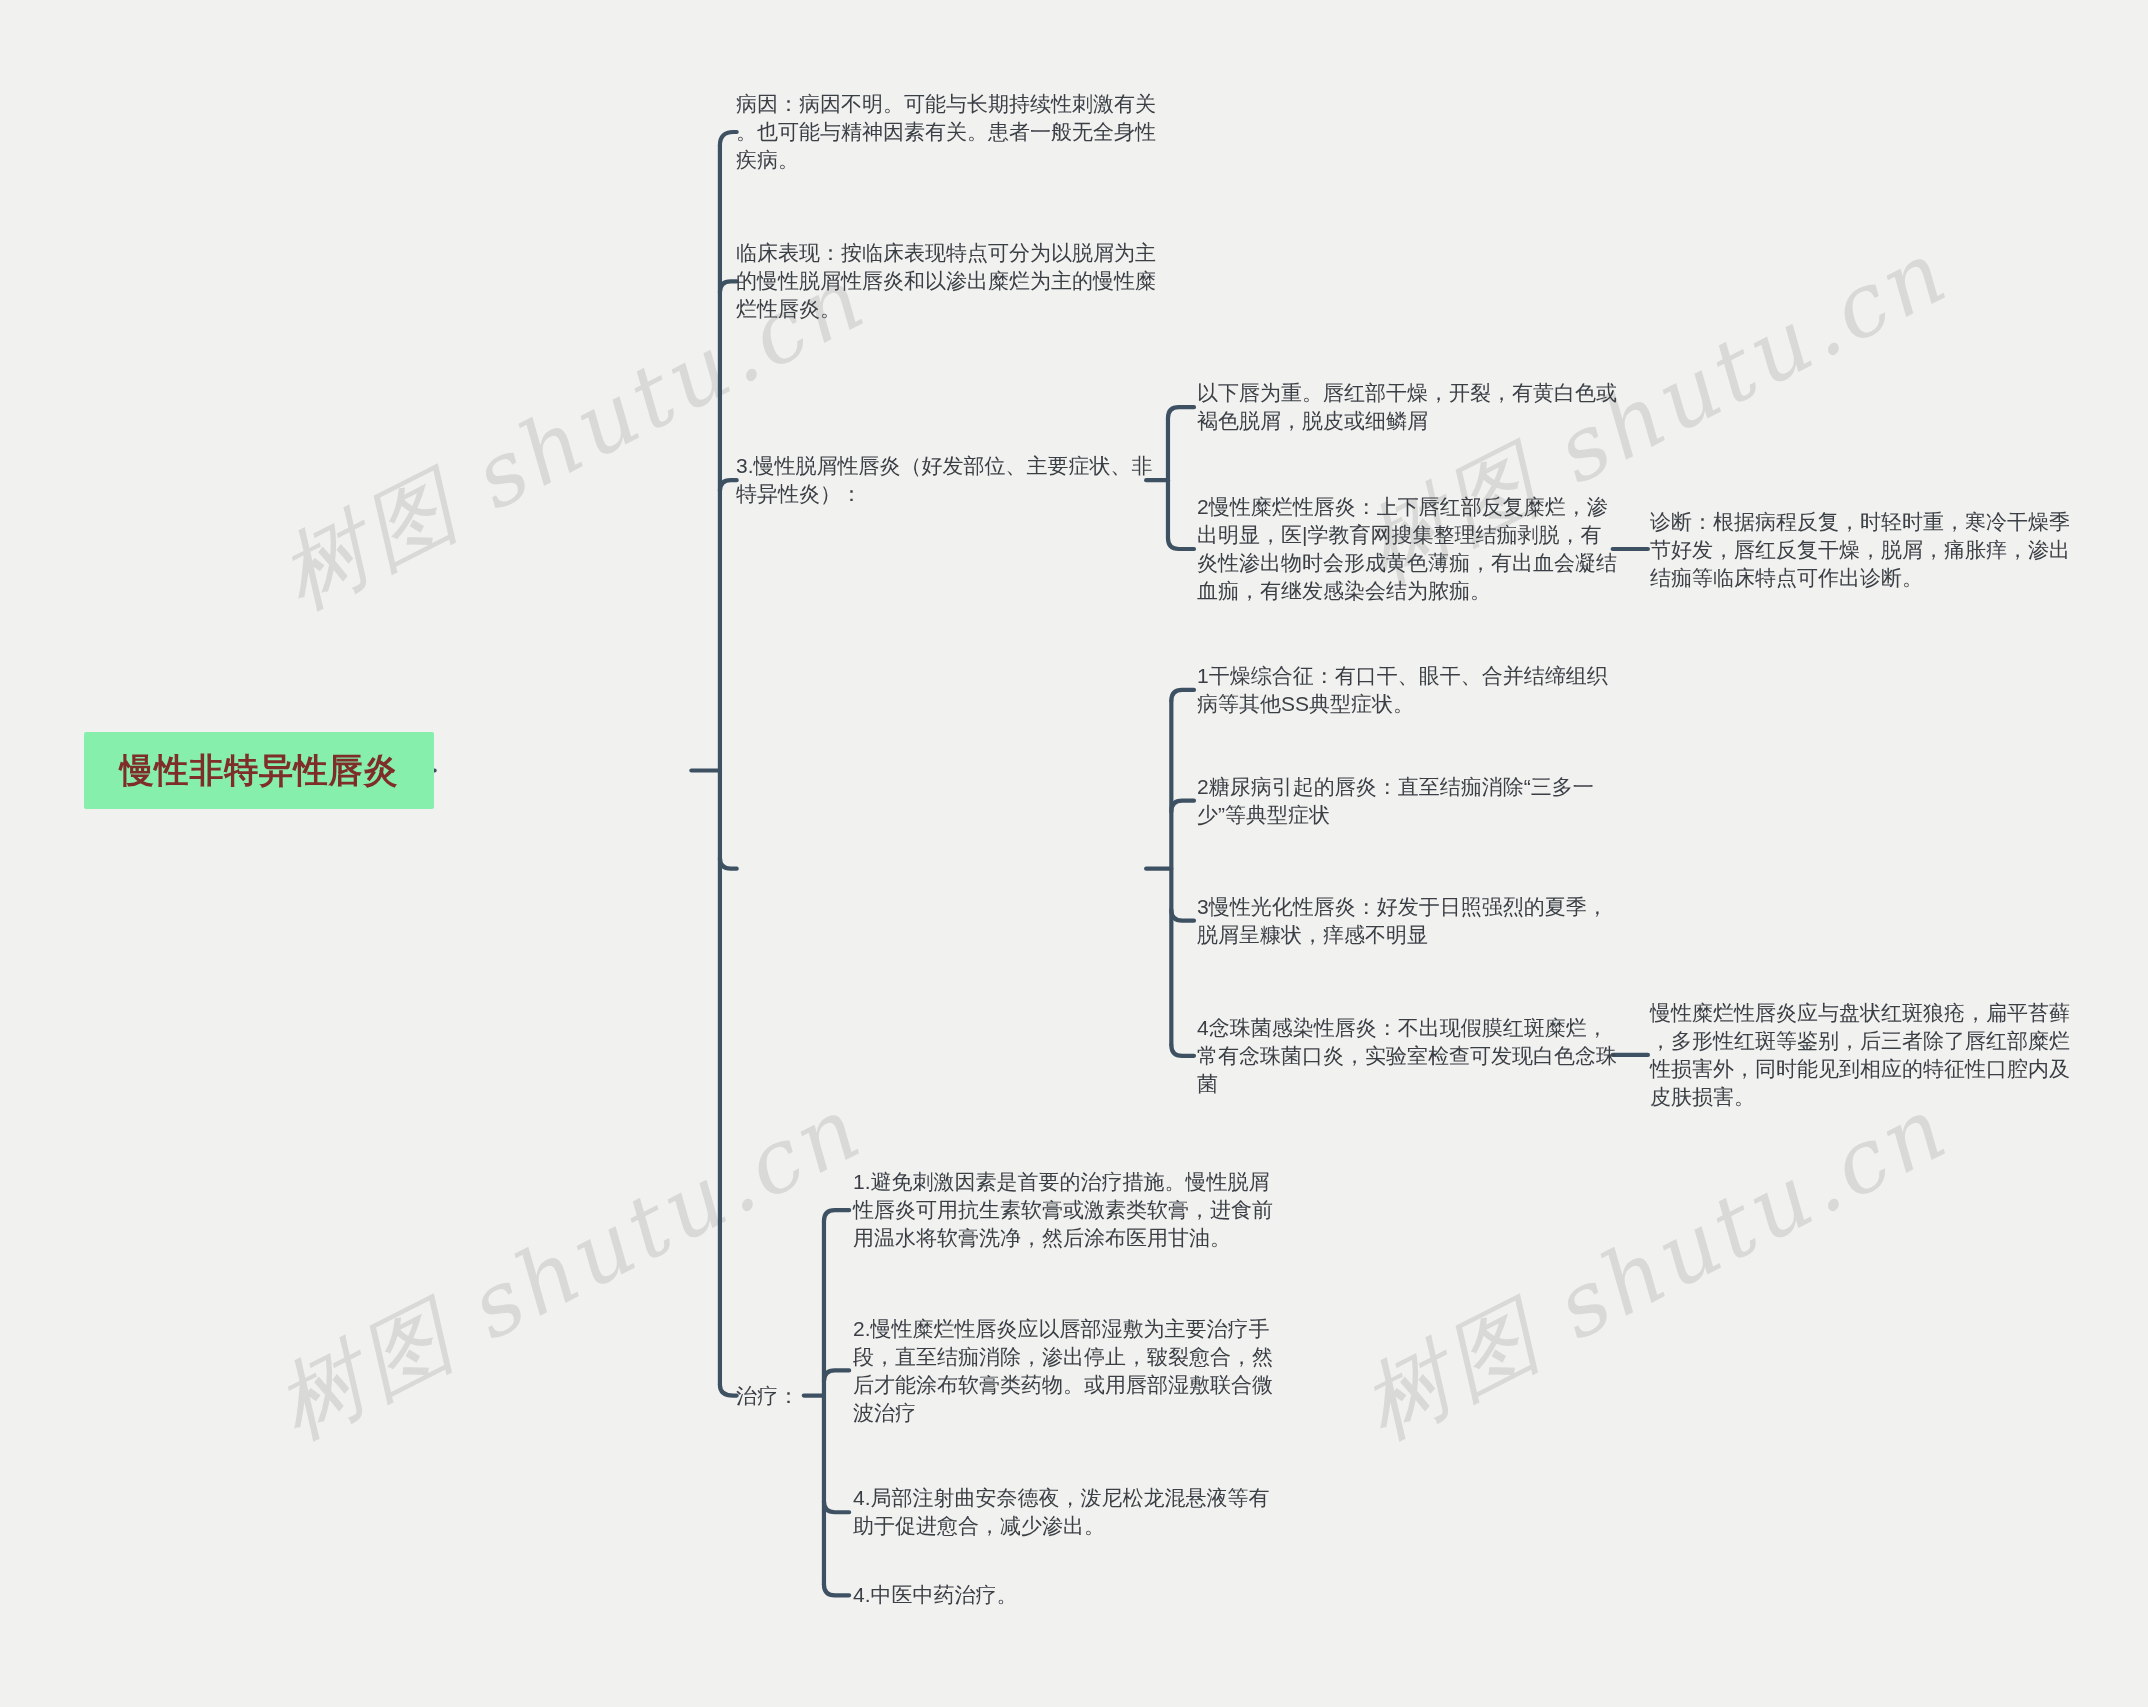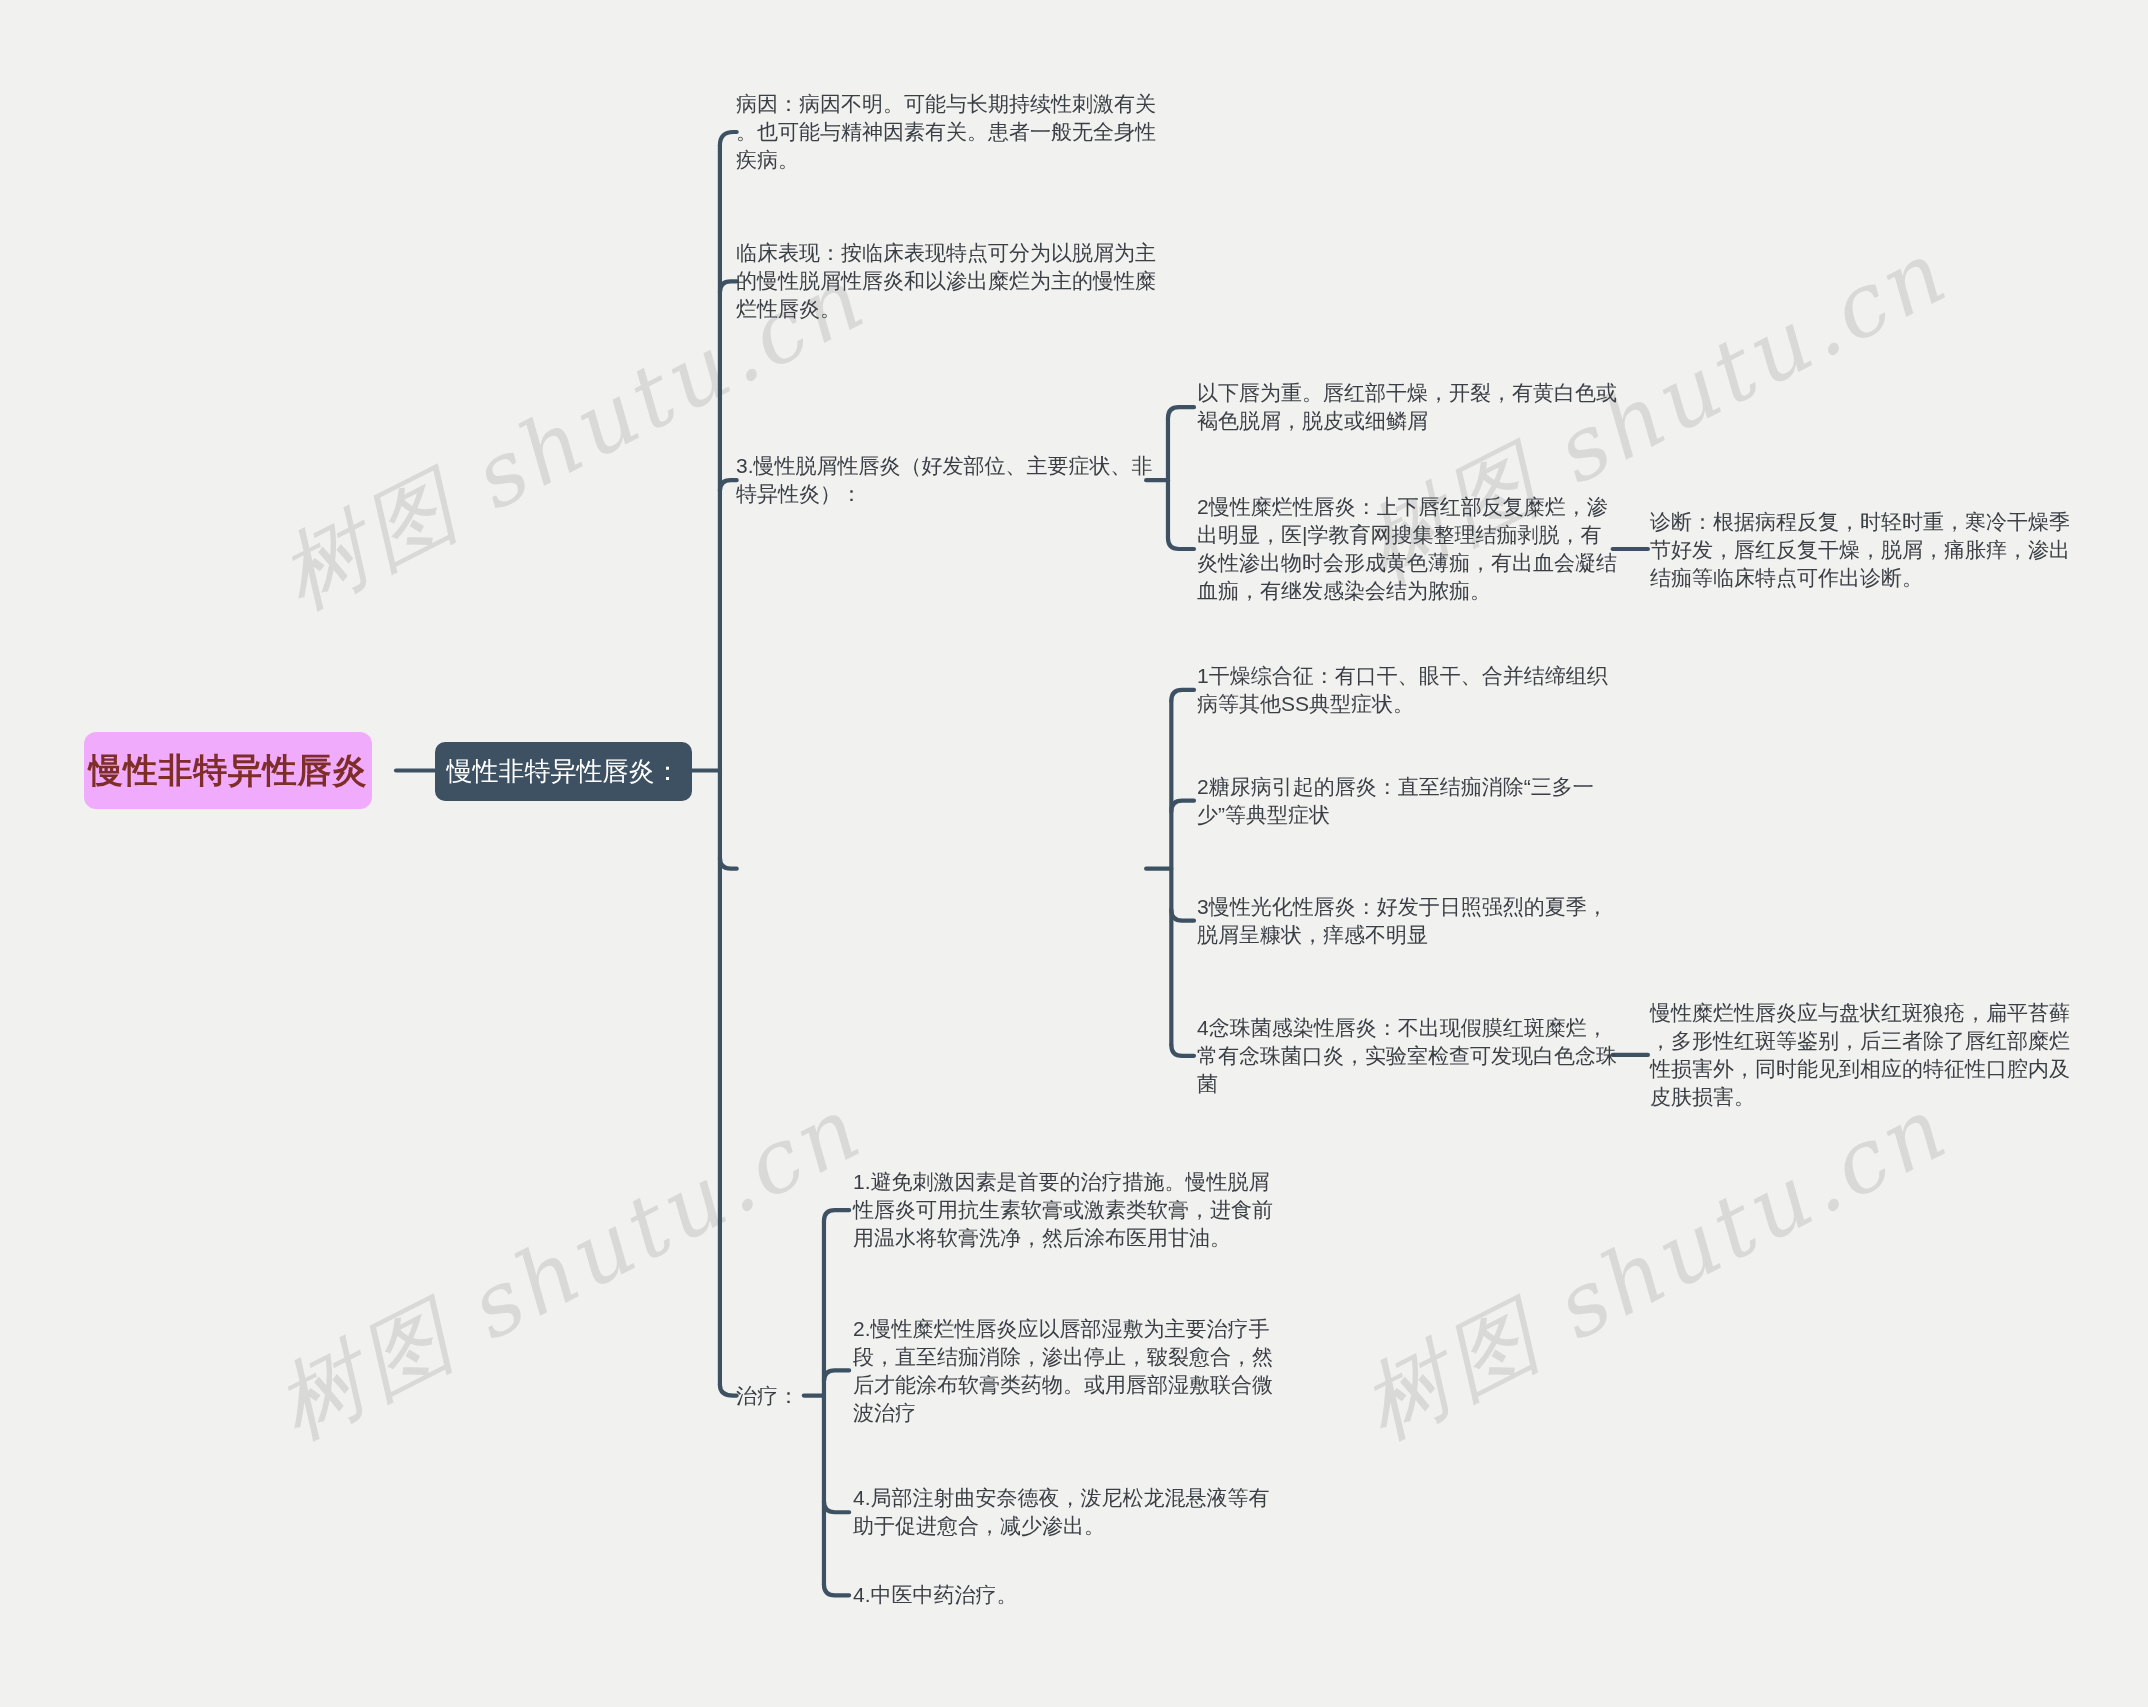--- a/index.html
+++ b/index.html
@@ -16,22 +16,22 @@
   }
   #wm1{left:252px;top:378px;}
   #wm2{left:1334px;top:352px;}
   #wm3{left:248px;top:1208px;}
   #wm4{left:1334px;top:1208px;}
   
   #wires{position:absolute;left:0;top:0;width:2148px;height:1708px;}
   #wires path{stroke:#3d5163;stroke-width:5;fill:none;stroke-linecap:round;}
   
   .rootnode{
-    position:absolute;left:84px;top:732px;width:288px;height:77px;
-    background:#f0abfc;border-radius:12px;display:flex;align-items:center;justify-content:center;
+    position:absolute;left:84px;top:732px;width:350px;height:77px;
+    background:#86efac;border-radius:2px;display:flex;align-items:center;justify-content:center;
     color:#7f2d28;font-size:34px;font-weight:700;letter-spacing:0.8px;
   }
   .hubnode{
     position:absolute;left:435px;top:742px;width:257px;height:59px;
     background:#3d5163;border-radius:10px;display:flex;align-items:center;justify-content:center;
     color:#ffffff;font-size:26px;font-weight:500;
   }
   
   .topic{
     position:absolute;color:#3a3f45;font-size:21px;line-height:28px;
@@ -91,21 +91,20 @@
 
     <path d="M 958 1663 H 982"></path>
     <path d="M 982 1455 V 1888"></path>
     <path d="M 982 1455 Q 982 1442 995 1442 H 1012"></path>
     <path d="M 982 1646 Q 982 1633 995 1633 H 1012"></path>
     <path d="M 982 1789 Q 982 1802 995 1802 H 1012"></path>
     <path d="M 982 1888 Q 982 1901 995 1901 H 1012"></path>
   </svg>
 
   <div class="rootnode">慢性非特异性唇炎</div>
-  <div class="hubnode">慢性非特异性唇炎：</div>
 
   <div class="topic" id="n-b1">病因：病因不明。可能与长期持续性刺激有关
 。也可能与精神因素有关。患者一般无全身性
 疾病。</div>
   <div class="topic" id="n-b2">临床表现：按临床表现特点可分为以脱屑为主
 的慢性脱屑性唇炎和以渗出糜烂为主的慢性糜
 烂性唇炎。</div>
   <div class="topic" id="n-b3">3.慢性脱屑性唇炎（好发部位、主要症状、非
 特异性炎）：</div>
   <div class="topic" id="n-b5">治疗：</div>

